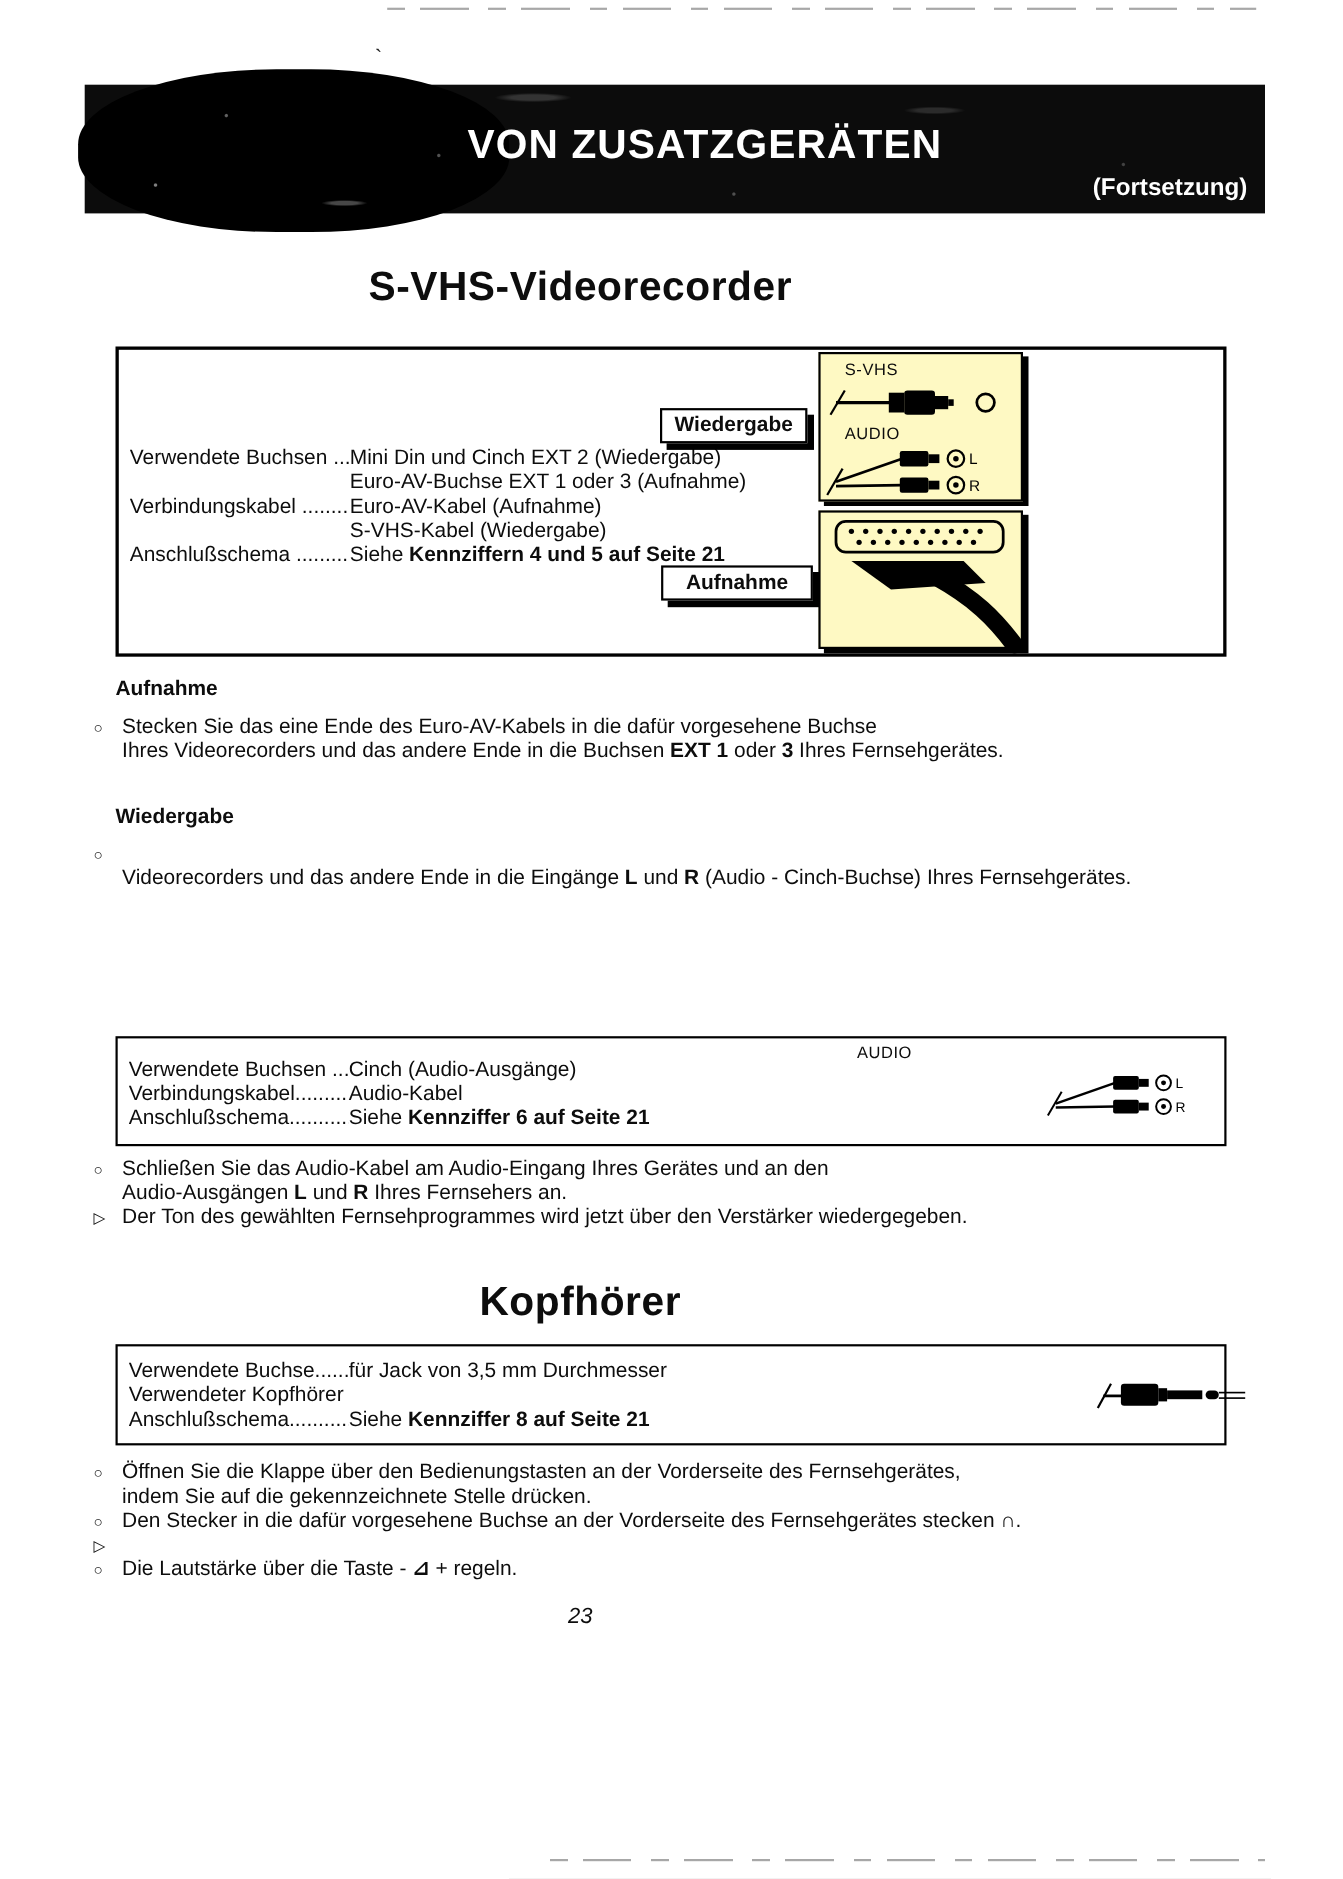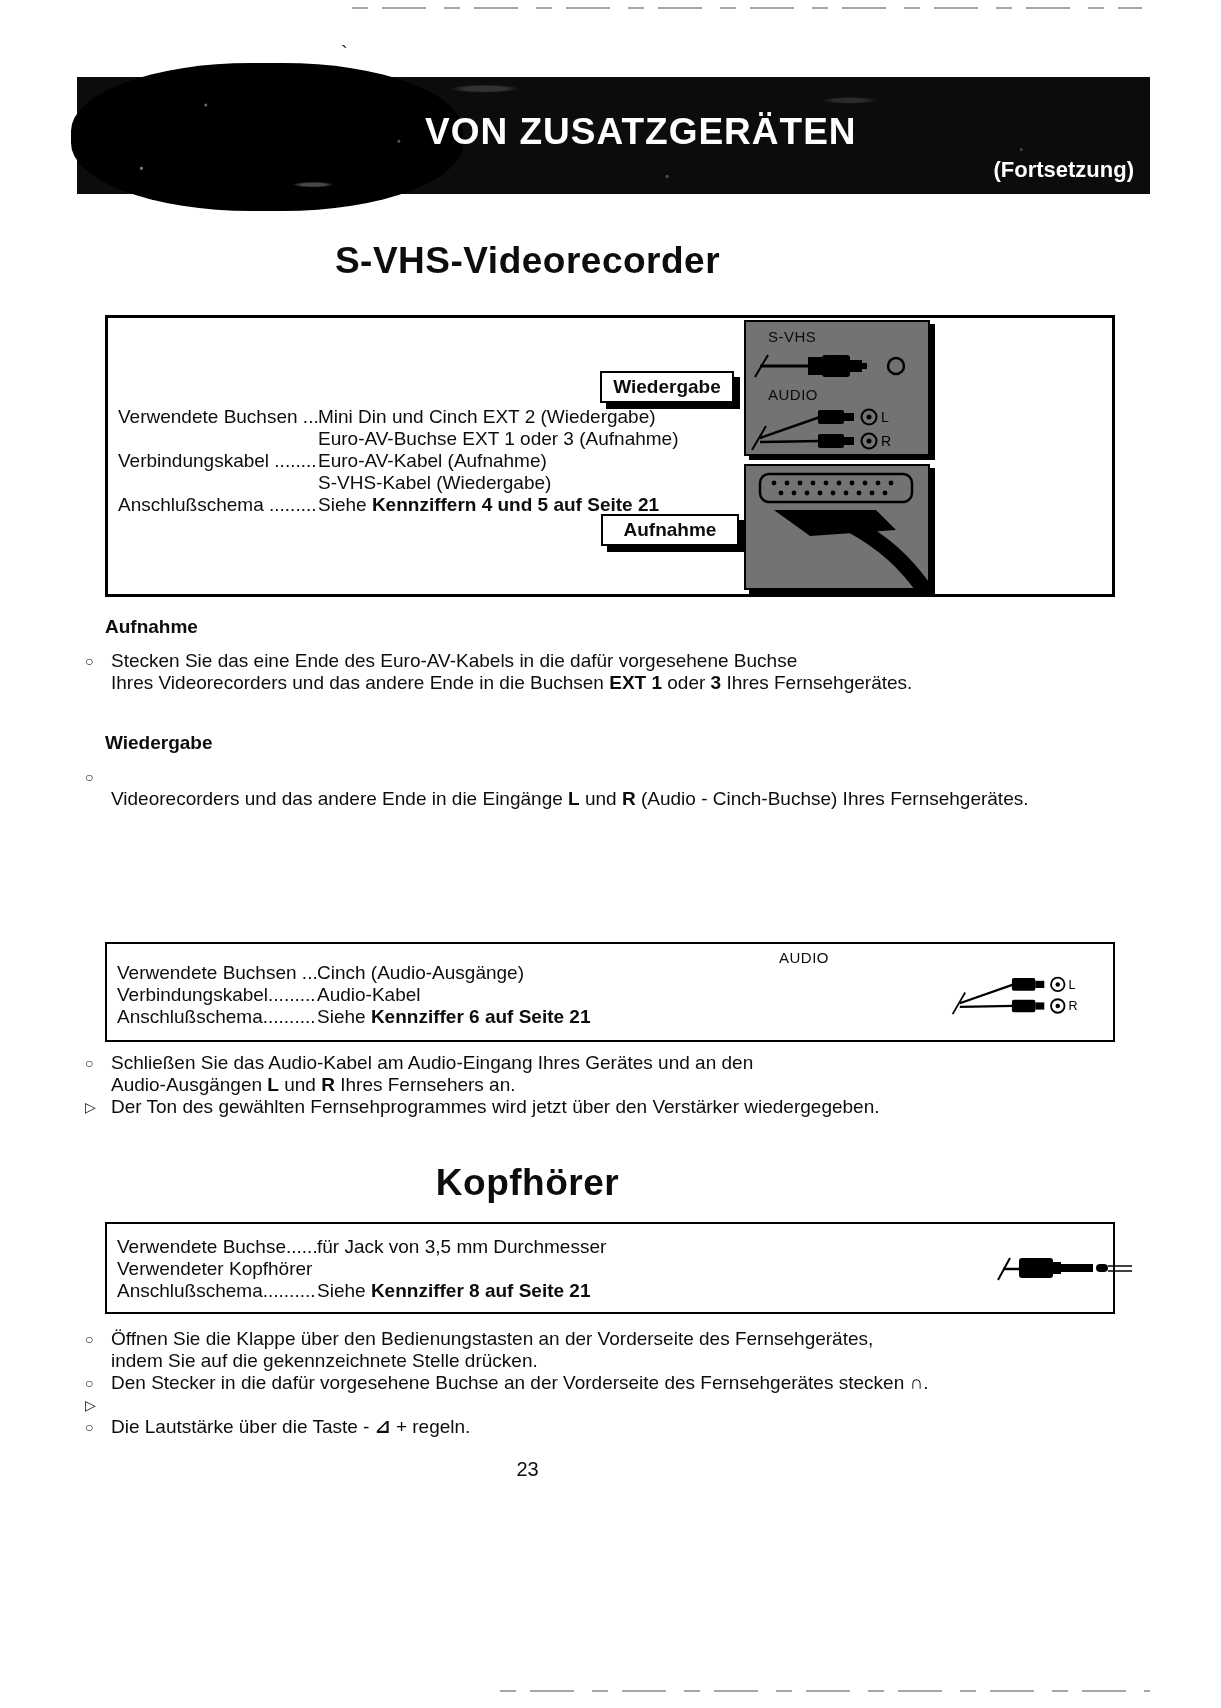--- a/index.html
+++ b/index.html
@@ -39,21 +39,21 @@
   .spec-lines { position:absolute; }
   .spec-line { display:flex; white-space:nowrap; font-size:19px; line-height:22px; }
   .spec-label { flex:0 0 200px; width:200px; overflow:hidden; }
   .b { font-weight:bold;margin-top:44px; }
 
   
   .tag { position:absolute; border:2px solid #000; background:#fff; box-shadow:6px 6px 0 #000;
          font-weight:bold; font-size:19px; text-align:center; height:32px; line-height:27px; z-index:2; }
 
   
-  .conn-panel { position:absolute; border:2px solid #000; background:#737373; box-shadow:5px 4px 0 #000;padding-left:36px; }
+  .conn-panel { position:absolute; border:2px solid #000; background:#fef9c3; box-shadow:5px 4px 0 #000;padding-left:36px; }
   .conn-label { position:absolute; font-size:15px; letter-spacing:.5px; }
 
   .heading { position:absolute; font-size:19px; font-weight:bold; }
 
   .bullets { position:absolute; }
   .bullet { display:flex; align-items:flex-start; }
   .marker { flex:0 0 26px; width:26px; font-size:14px; line-height:22px; color:#111; }
   .btext { font-size:19px; line-height:22px; }
 
   .pageno { position:absolute; left:105px; width:845px; text-align:center; font-size:20px; }
@@ -263,17 +263,17 @@
     </div>
     <div class="bullet">
       <span class="marker">▷</span>
     </div>
     <div class="bullet">
       <span class="marker">○</span>
       <div class="btext"><span>Die Lautstärke über die Taste - </span><span class="b">⊿</span><span> + regeln.</span></div>
     </div>
   </div>
 
-  <div class="pageno" style="top:1458px;">23</div>
+  <div class="pageno" style="top:1458px;font-style:italic;">23</div>
 
   <div class="dashes" style="left:500px;top:1690px;width:650px;"></div>
 
 </div>
 
 </body></html>

